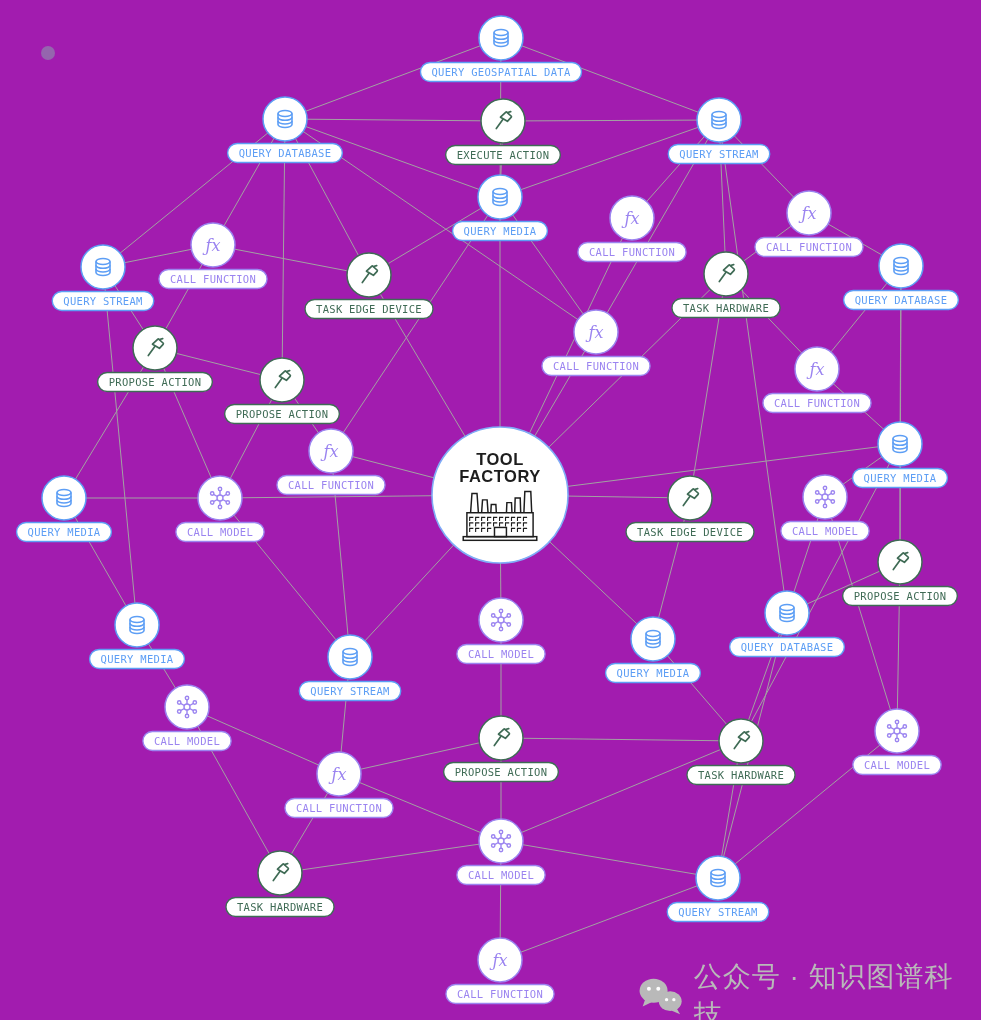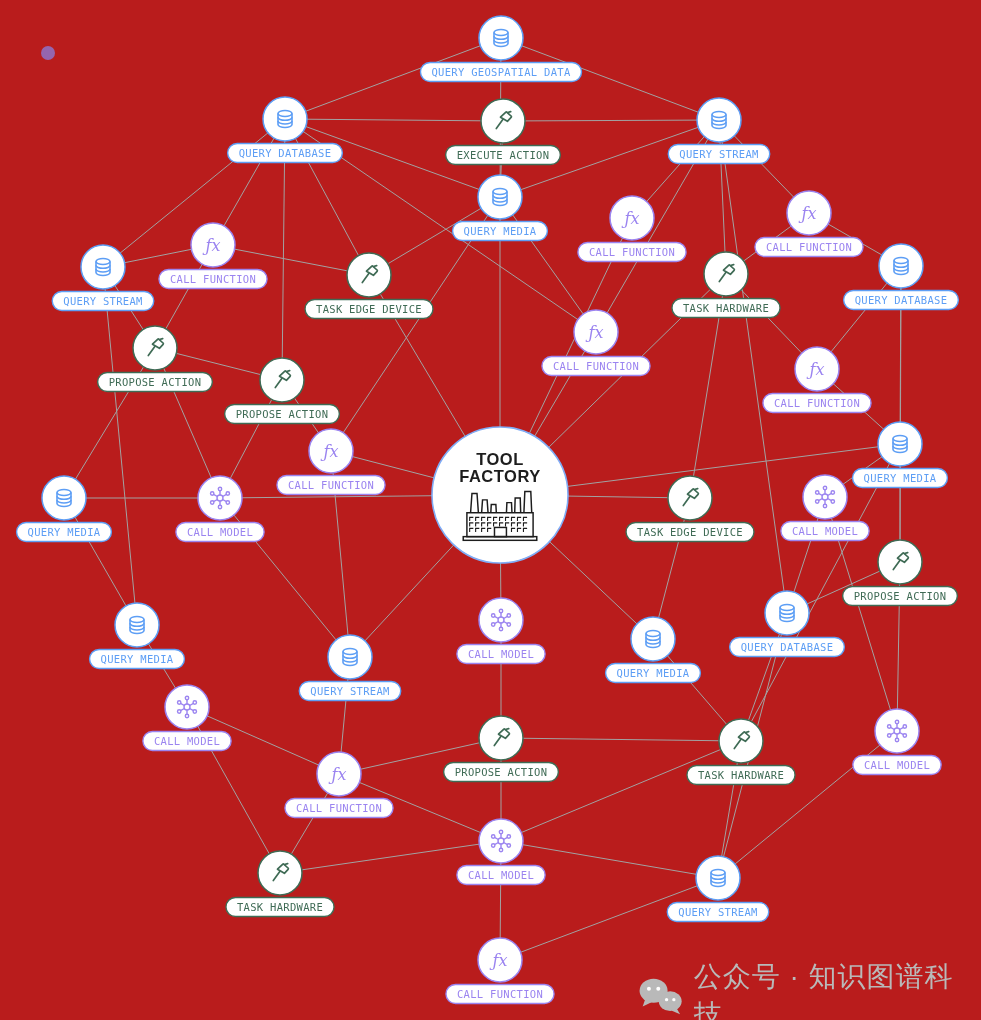--- a/index.html
+++ b/index.html
@@ -1,16 +1,16 @@
 <!DOCTYPE html>
 <html><head>
 <meta charset="utf-8">
 <style>
   html,body{margin:0;padding:0;background:#fff;}
-  #stage{position:relative;width:981px;height:1020px;background:#b91c1c;overflow:hidden;
+  #stage{position:relative;width:981px;height:1020px;background:#a21caf;overflow:hidden;
          font-family:"Liberation Sans",sans-serif;}
   #graph{position:absolute;left:0;top:0;}
   #bullet-dot{position:absolute;left:41px;top:46px;width:14px;height:14px;border-radius:50%;}
   #watermark{position:absolute;left:638px;top:958px;display:flex;align-items:center;gap:10px;}
   #watermark span{font-size:28px;letter-spacing:1px;color:#b9b9b9;
                   font-family:"Liberation Sans",sans-serif;}
   .node-label-text{font-family:"DejaVu Sans Mono",monospace;}
   .factory-title{font-family:"Liberation Sans",sans-serif;font-weight:bold;}
 </style>
 </head>

